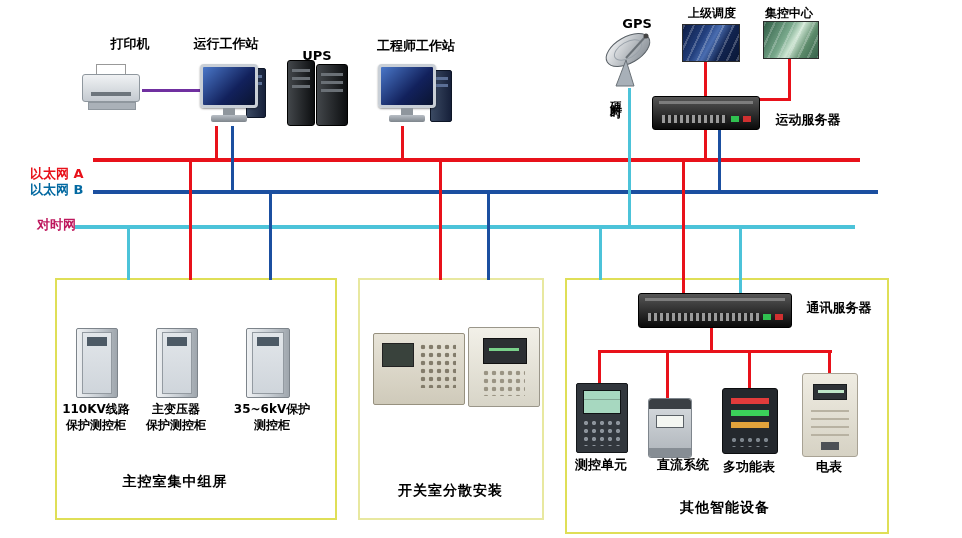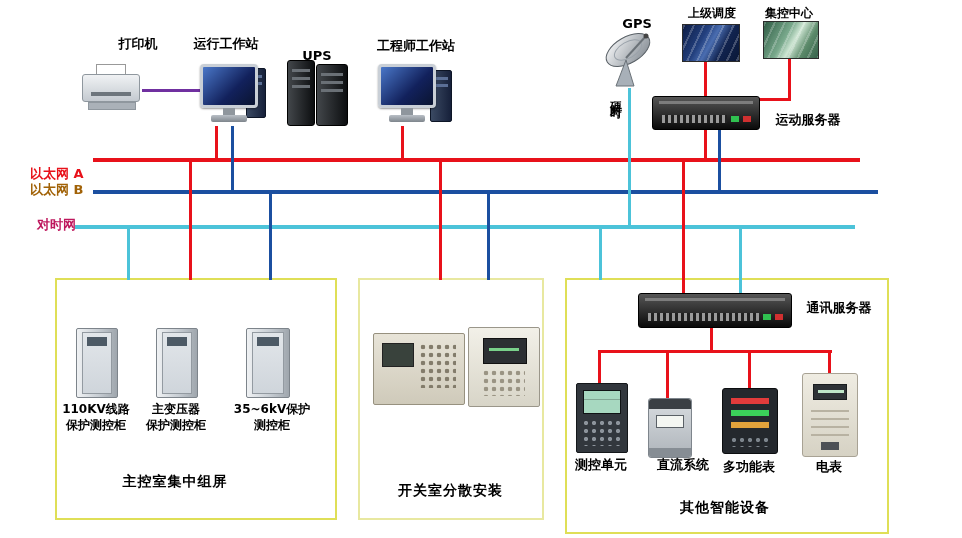--- a/index.html
+++ b/index.html
@@ -12,21 +12,21 @@
   .blue{background:#1b4fa0;}
   .cyan{background:#4cc3d9;}
   .purple{background:#7030a0;}
 
   .lbl{position:absolute;font-weight:700;font-size:13px;color:#000;text-align:center;
        white-space:pre-line;line-height:1.3;}
   .lbl.small{font-size:12px;}
   .cap{font-size:14px;letter-spacing:1px;}
   .bus-lbl{text-align:left;}
   .c-red{color:#e8111a;}
-  .c-blue{color:#a16207;}
+  .c-blue{color:#0369a1;}
   .c-cyan{color:#be185d;}
   .vtext{position:absolute;writing-mode:vertical-rl;text-orientation:upright;
          font-weight:700;font-size:12px;color:#000;letter-spacing:2px;}
 
   
   .zone{position:absolute;border:2px solid #dfdf57;background:transparent;}
   .zone.lighter{border-color:#e8e8a0;}
 
   
   .printer{position:absolute;width:58px;height:46px;}
@@ -196,21 +196,21 @@
   </div>
 
   <div class="photo pblue" style="left:682px;top:24px;width:56px;height:36px;"></div>
   <div class="photo pgreen" style="left:763px;top:21px;width:54px;height:36px;"></div>
 
   <div class="rack" style="left:652px;top:96px;width:106px;height:32px;">
     <div class="ports"></div>
     <div class="leds"></div>
   </div>
 
-  <div class="lbl" style="left:103px;top:36px;width:70px;">打印机</div>
+  <div class="lbl" style="left:95px;top:36px;width:70px;">打印机</div>
   <div class="lbl" style="left:182px;top:36px;width:88px;">运行工作站</div>
   <div class="lbl" style="left:293px;top:48px;width:48px;">UPS</div>
   <div class="lbl" style="left:366px;top:38px;width:100px;">工程师工作站</div>
   <div class="lbl" style="left:615px;top:16px;width:44px;">GPS</div>
   <div class="lbl small" style="left:681px;top:6px;width:62px;">上级调度</div>
   <div class="lbl small" style="left:760px;top:6px;width:58px;">集控中心</div>
   <div class="lbl" style="left:766px;top:112px;width:84px;">运动服务器</div>
   <div class="vtext" style="left:607px;top:92px;">硬对时</div>
 
   <div class="lbl bus-lbl c-red" style="left:30px;top:166px;width:64px;">以太网 A</div>

